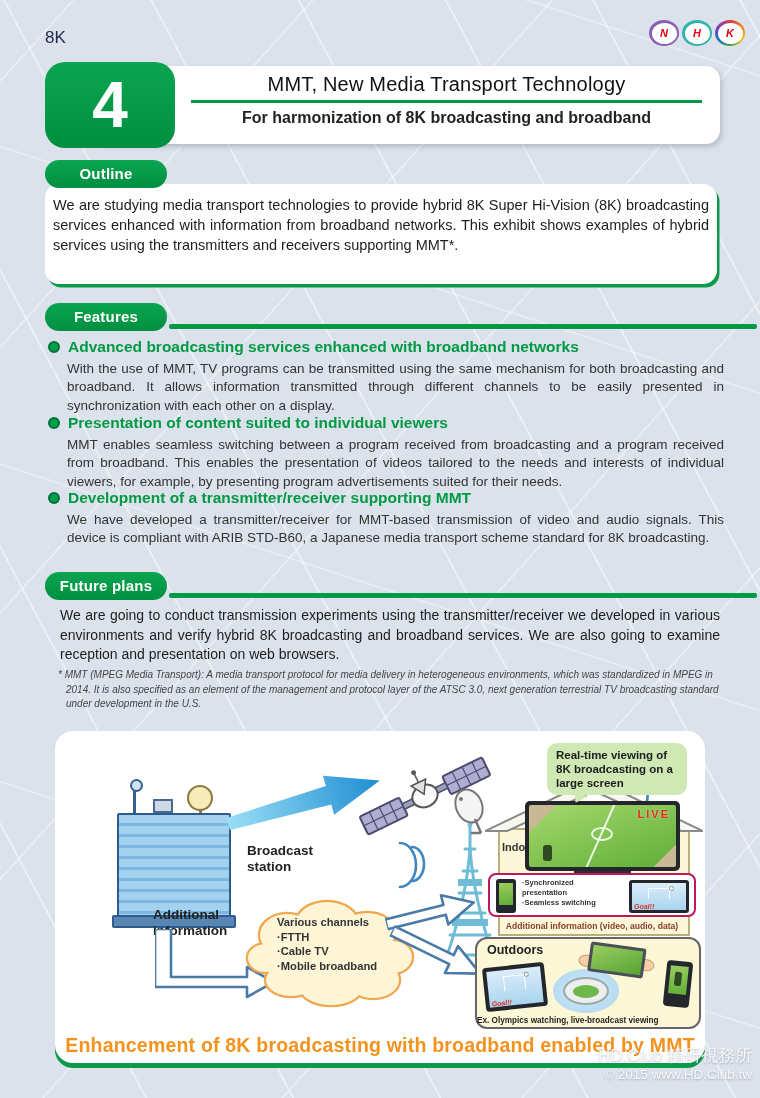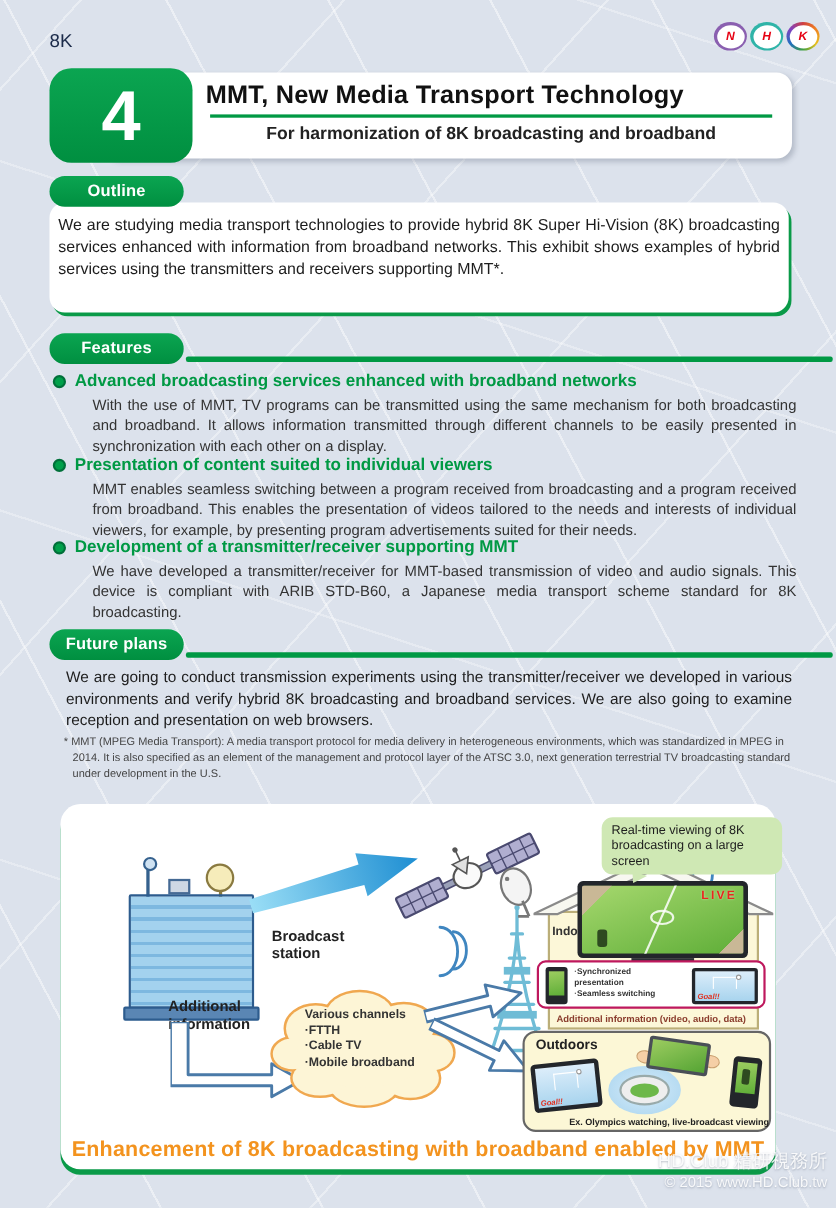--- a/index.html
+++ b/index.html
@@ -28,44 +28,44 @@
   .egg-w1{ background:#8a5fb0; } .egg-w2{ background:#2fb4a8; }
   .egg-w3{ background:conic-gradient(#d04040,#f08020,#e8c020,#40a040,#2070c0,#8040c0,#d04040); }
 
   
   .header-num{ left:45px; top:62px; width:130px; height:86px; z-index:2;
     background:linear-gradient(180deg,#0ba551,#008f40); border-radius:20px;
     color:#fff; font-size:64px; font-weight:bold; display:flex; align-items:center; justify-content:center; }
   .header-panel{ left:95px; top:66px; width:625px; height:78px; z-index:1;
     background:#fff; border-radius:14px; box-shadow:2px 3px 5px rgba(90,100,120,.3);
     padding:7px 14px 0 92px; }
-  .header-title{ text-align:left; font-size:23px; font-weight:bold; color:#111; letter-spacing:.2px; }
+  .header-title{ text-align:center; font-size:20px; font-weight:normal; color:#111; letter-spacing:.2px; }
   .header-divider{ height:2.5px; background:#009944; margin:4px 4px 6px; }
   .header-subtitle{ text-align:center; font-size:16px; font-weight:bold; color:#222; }
 
   
   .section-head{ display:flex; align-items:flex-end; }
   .badge{ background:linear-gradient(180deg,#0ba551,#008f40); color:#fff; font-weight:bold; font-size:15px;
           width:122px; text-align:center; padding:5px 0 6px; border-radius:16px; letter-spacing:.2px; flex:0 0 auto; }
   .section-line{ flex:1; height:5px; background:#009944; margin:0 0 2px 2px; border-radius:2px; }
 
   
   .panel{ background:#fff; border-radius:14px; box-shadow:2.5px 3.5px 0 #0a9a48; }
   .outline-panel{ left:45px; top:184px; width:672px; height:100px; padding:11px 8px; 
     font-size:14.5px; line-height:1.38; text-align:justify; color:#1d1d1d; }
 
   
   .feature{ left:48px; width:676px; }
   .feature-head{ display:flex; gap:8px; align-items:center; color:#009944; font-weight:bold; font-size:15.5px; }
   .bullet-dot{ width:12px; height:12px; border-radius:50%; background:#00a04a; border:2px solid #00703a; flex:0 0 auto; }
-  .feature-body{ margin:4px 0 0 36px; font-size:13.5px; line-height:1.37; color:#333; text-align:justify; }
+  .feature-body{ margin:4px 0 0 19px; font-size:13.5px; line-height:1.37; color:#333; text-align:justify; }
 
   .future-text{ left:60px; top:606px; width:660px; font-size:14px; line-height:1.4; color:#1d1d1d; text-align:justify; }
   .footnote{ left:58px; top:668px; width:666px; font-size:10px; line-height:1.45; color:#444;
-             padding-left:8px; text-indent:-8px; }
+             padding-left:8px; text-indent:-8px;font-style:italic; }
 
   
   .diagram-panel{ left:55px; top:731px; width:650px; height:332px; border-radius:18px;
     background:#fff; box-shadow:0 5px 0 #0a9a48; }
   .diagram-panel .abs{ position:absolute; }
 
   
   .building{ left:62px; top:50px; width:124px; height:148px; }
   .b-antenna{ left:16px; top:0; width:3px; height:36px; background:#35618e; }
   .b-antenna::after{ content:""; position:absolute; left:-3px; top:-2px; width:9px; height:9px; border-radius:50%;
@@ -83,22 +83,22 @@
   .sat{ left:300px; top:20px; width:140px; height:90px; }
   .waves{ stroke:#3f86c0; stroke-width:2.6; fill:none; stroke-linecap:round; }
   .sat-waves{ left:540px; top:34px; width:66px; height:86px; }
   .tower{ left:383px; top:92px; width:64px; height:138px; }
   .tower-waves-l{ left:341px; top:104px; width:32px; height:62px; }
   .tower-waves-r{ left:451px; top:104px; width:32px; height:62px; transform:scaleX(-1); }
   .roof-dish{ left:396px; top:54px; width:42px; height:52px; }
 
   
   .house-svg{ left:430px; top:46px; width:218px; height:162px; }
-  .bubble{ left:492px; top:12px; width:164px; background:#cfe8b4; border-radius:10px; padding:5px 9px;
-    font-size:11.5px; font-weight:normal; color:#1d1d1d; line-height:1.22; z-index:3;}
+  .bubble{ left:492px; top:12px; width:140px; background:#cfe8b4; border-radius:10px; padding:5px 9px;
+    font-size:11.5px; font-weight:bold; color:#1d1d1d; line-height:1.22; z-index:3;}
   .bubble::after{ content:""; position:absolute; left:26px; bottom:-9px; border:10px solid transparent;
     border-top-color:#cfe8b4; border-left-width:4px; border-right-width:10px; border-bottom:0; transform:rotate(18deg);}
   .indoors-label{ left:447px; top:110px; font-size:11px; font-weight:bold; color:#333; z-index:2;}
 
   .tv{ left:470px; top:70px; width:155px; height:70px; background:#23262b; border-radius:5px; padding:4px; z-index:2;}
   .tv::before{ content:""; position:absolute; left:49px; bottom:-6px; width:57px; height:6px; background:#2c2f35; }
   .tv::after{ content:""; position:absolute; left:30px; bottom:-10px; width:95px; height:4px; background:#2c2f35; border-radius:2px;}
   .tv-screen{ position:relative; width:100%; height:100%; overflow:hidden; border-radius:2px;
     background:
       linear-gradient(135deg,#c9b896 0 13%, rgba(0,0,0,0) 13%),
@@ -137,21 +137,21 @@
       background:radial-gradient(#d6ecfa,#a9d4ee); display:flex; align-items:center; justify-content:center;}
   .o-stad2{ width:46px; height:28px; border-radius:50%; background:#eee; border:2px solid #9aa; display:flex; align-items:center; justify-content:center;}
   .o-stad3{ width:26px; height:13px; border-radius:50%; background:#6db84a; }
   .o-hands{ position:absolute; left:108px; top:2px; width:64px; height:36px; transform:rotate(8deg);}
   .hand{ position:absolute; width:16px; height:12px; border-radius:50%; background:#f5cfa6; border:1px solid #caa070;}
   .o-htab{ position:absolute; left:4px; top:4px; width:56px; height:30px; background:#4a4f57; border-radius:3px; padding:3px;}
   .o-htab .scr{ width:100%; height:100%; background:linear-gradient(150deg,#9ccc60,#55a434);}
   .o-phone{ position:absolute; right:8px; top:22px; width:26px; height:46px; background:#23262b; border-radius:4px; padding:5px 4px; transform:rotate(6deg);}
   .o-phone .scr{ width:100%; height:28px; background:linear-gradient(170deg,#9ccc60,#5fae38); position:relative;}
   .o-phone .pl{ position:absolute; left:5px; top:6px; width:7px; height:14px; background:#2e4a20; border-radius:2px;}
-  .outdoor-caption{ position:absolute; left:0; right:0; bottom:2px; text-align:right; font-size:8.2px; font-weight:bold; color:#222;}
+  .outdoor-caption{ position:absolute; left:0; right:0; bottom:2px; text-align:left; font-size:8.2px; font-weight:bold; color:#222;}
 
   .headline{ left:0; right:0; top:303px; text-align:center; color:#f3931e; font-weight:bold; font-size:19.5px; letter-spacing:.2px;}
 
   .watermark{ right:8px; top:1044px; text-align:right; color:rgba(255,255,255,.88);
     text-shadow:0 1px 2px rgba(110,120,140,.55); z-index:5;}
   .wm1{ font-size:17px; } .wm2{ font-size:13.5px; }
 </style>
 </head>
 <body>
 

